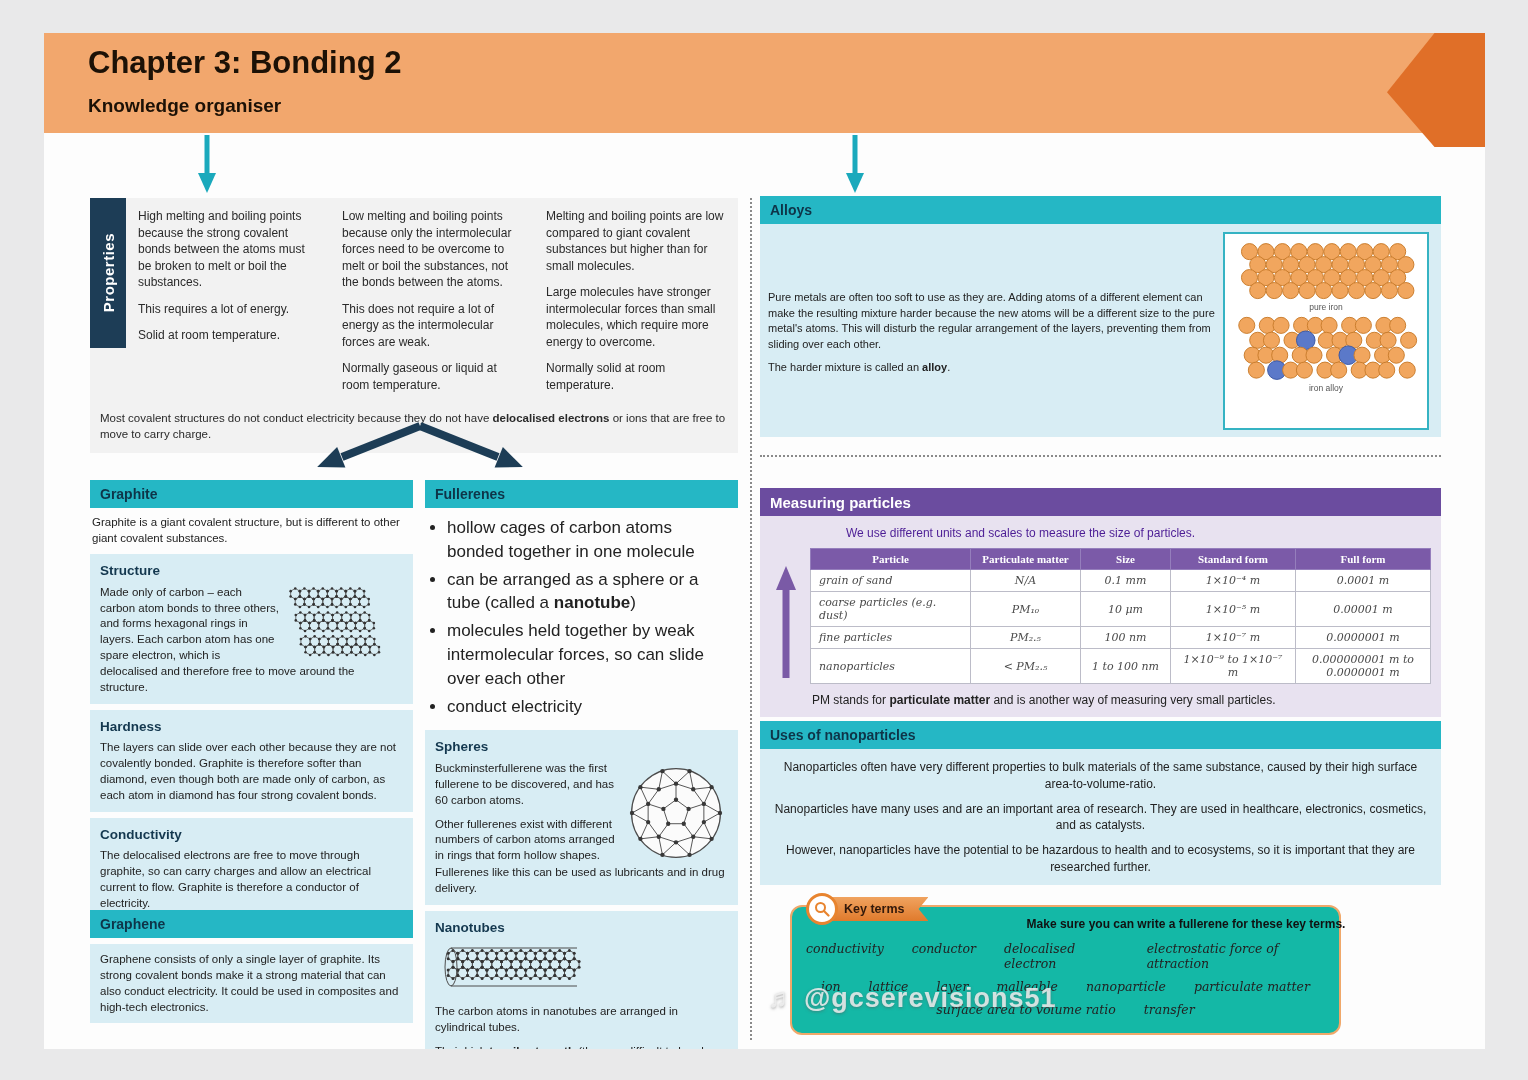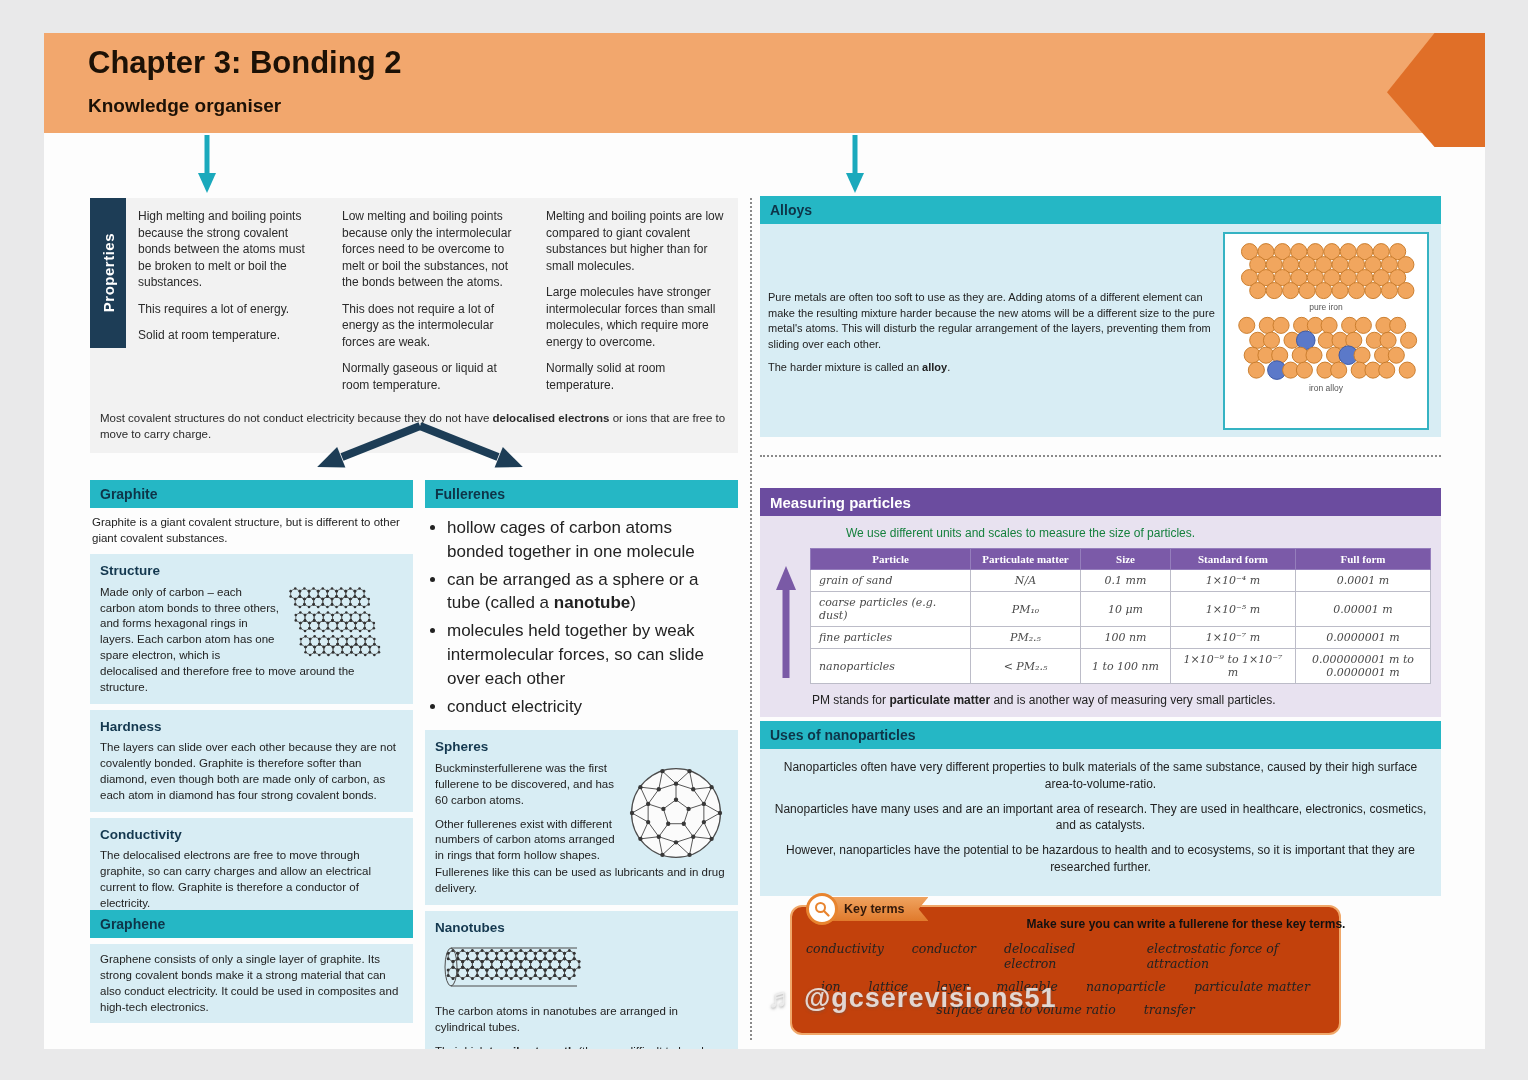--- a/index.html
+++ b/index.html
@@ -57,34 +57,34 @@
   .alloys{position:absolute;left:716px;top:163px;width:681px;}
   .alloys-body{position:relative;background:#d8edf4;height:213px;}
   .alloys-text{position:absolute;left:8px;top:66px;width:450px;font-size:11px;line-height:1.42;color:#222;}
   .alloys-text p{margin-bottom:8px;}
   .alloy-box{position:absolute;right:12px;top:8px;width:206px;height:198px;background:#fff;border:2px solid #35b3c3;
     padding:6px 6px 2px;display:flex;flex-direction:column;align-items:center;}
   .img-cap{font-size:8.5px;color:#555;margin:0 0 3px;}
 
   .measuring{position:absolute;left:716px;top:455px;width:681px;}
   .measuring-body{position:relative;background:#e8e2f0;padding:8px 10px 10px 50px;}
-  .m-intro{font-size:12px;color:#15803d;margin:2px 0 8px 36px;}
+  .m-intro{font-size:12px;color:#4c1d95;margin:2px 0 8px 36px;}
   .up-arrow{position:absolute;left:13px;top:48px;}
   .m-table{border-collapse:collapse;width:100%;background:#fff;}
   .m-table th{background:#7b5aa8;color:#fff;font-size:11px;font-weight:700;padding:4px 6px;border:1px solid #957ebc;font-family:Liberation Serif, serif;}
   .m-table td{border:1px solid #bcbcc8;font-size:11px;font-style:italic;color:#4a4a4a;padding:4px 8px;text-align:center;
     font-family:"DejaVu Serif",serif;}
   .m-table td.l{text-align:left;}
   .m-foot{font-size:12px;color:#222;margin:9px 0 0 2px;}
 
   .uses{position:absolute;left:716px;top:688px;width:681px;text-align:center;}
-  .uses-body{background:#d8edf4;padding:10px 12px 12px;font-size:12px;line-height:1.4;color:#222;}
+  .uses-body{background:#d8edf4;padding:10px 12px 1px;font-size:12px;line-height:1.4;color:#222;}
   .uses-body p{margin-bottom:8px;}
 
-  .keyterms{position:absolute;left:746px;top:872px;width:551px;min-height:102px;background:#c2410c;
+  .keyterms{position:absolute;left:746px;top:872px;width:551px;min-height:102px;background:#14b8a6;
     border:2px solid #f0a86a;border-radius:12px;padding:8px 14px 8px;}
   .kt-ribbon{position:absolute;left:14px;top:-14px;display:flex;align-items:center;}
   .kt-badge{width:32px;height:32px;border-radius:50%;background:#fff;border:3px solid #e8842f;
     display:flex;align-items:center;justify-content:center;z-index:2;}
   .kt-flag{background:linear-gradient(#f0a35f,#e07a2c);color:#33190a;font-weight:700;font-size:12.5px;
     padding:5px 24px 5px 14px;margin-left:-8px;clip-path:polygon(0 0,100% 0,90% 50%,100% 100%,0 100%);}
   .kt-instr{font-weight:700;font-size:12px;color:#111;margin:2px 0 10px 160px;text-align:center;width:440px;}
   .kt-row{display:flex;justify-content:center;gap:28px;font-size:12.5px;font-style:italic;color:#222;
     margin-bottom:8px;font-family:"DejaVu Serif",serif;}
 

